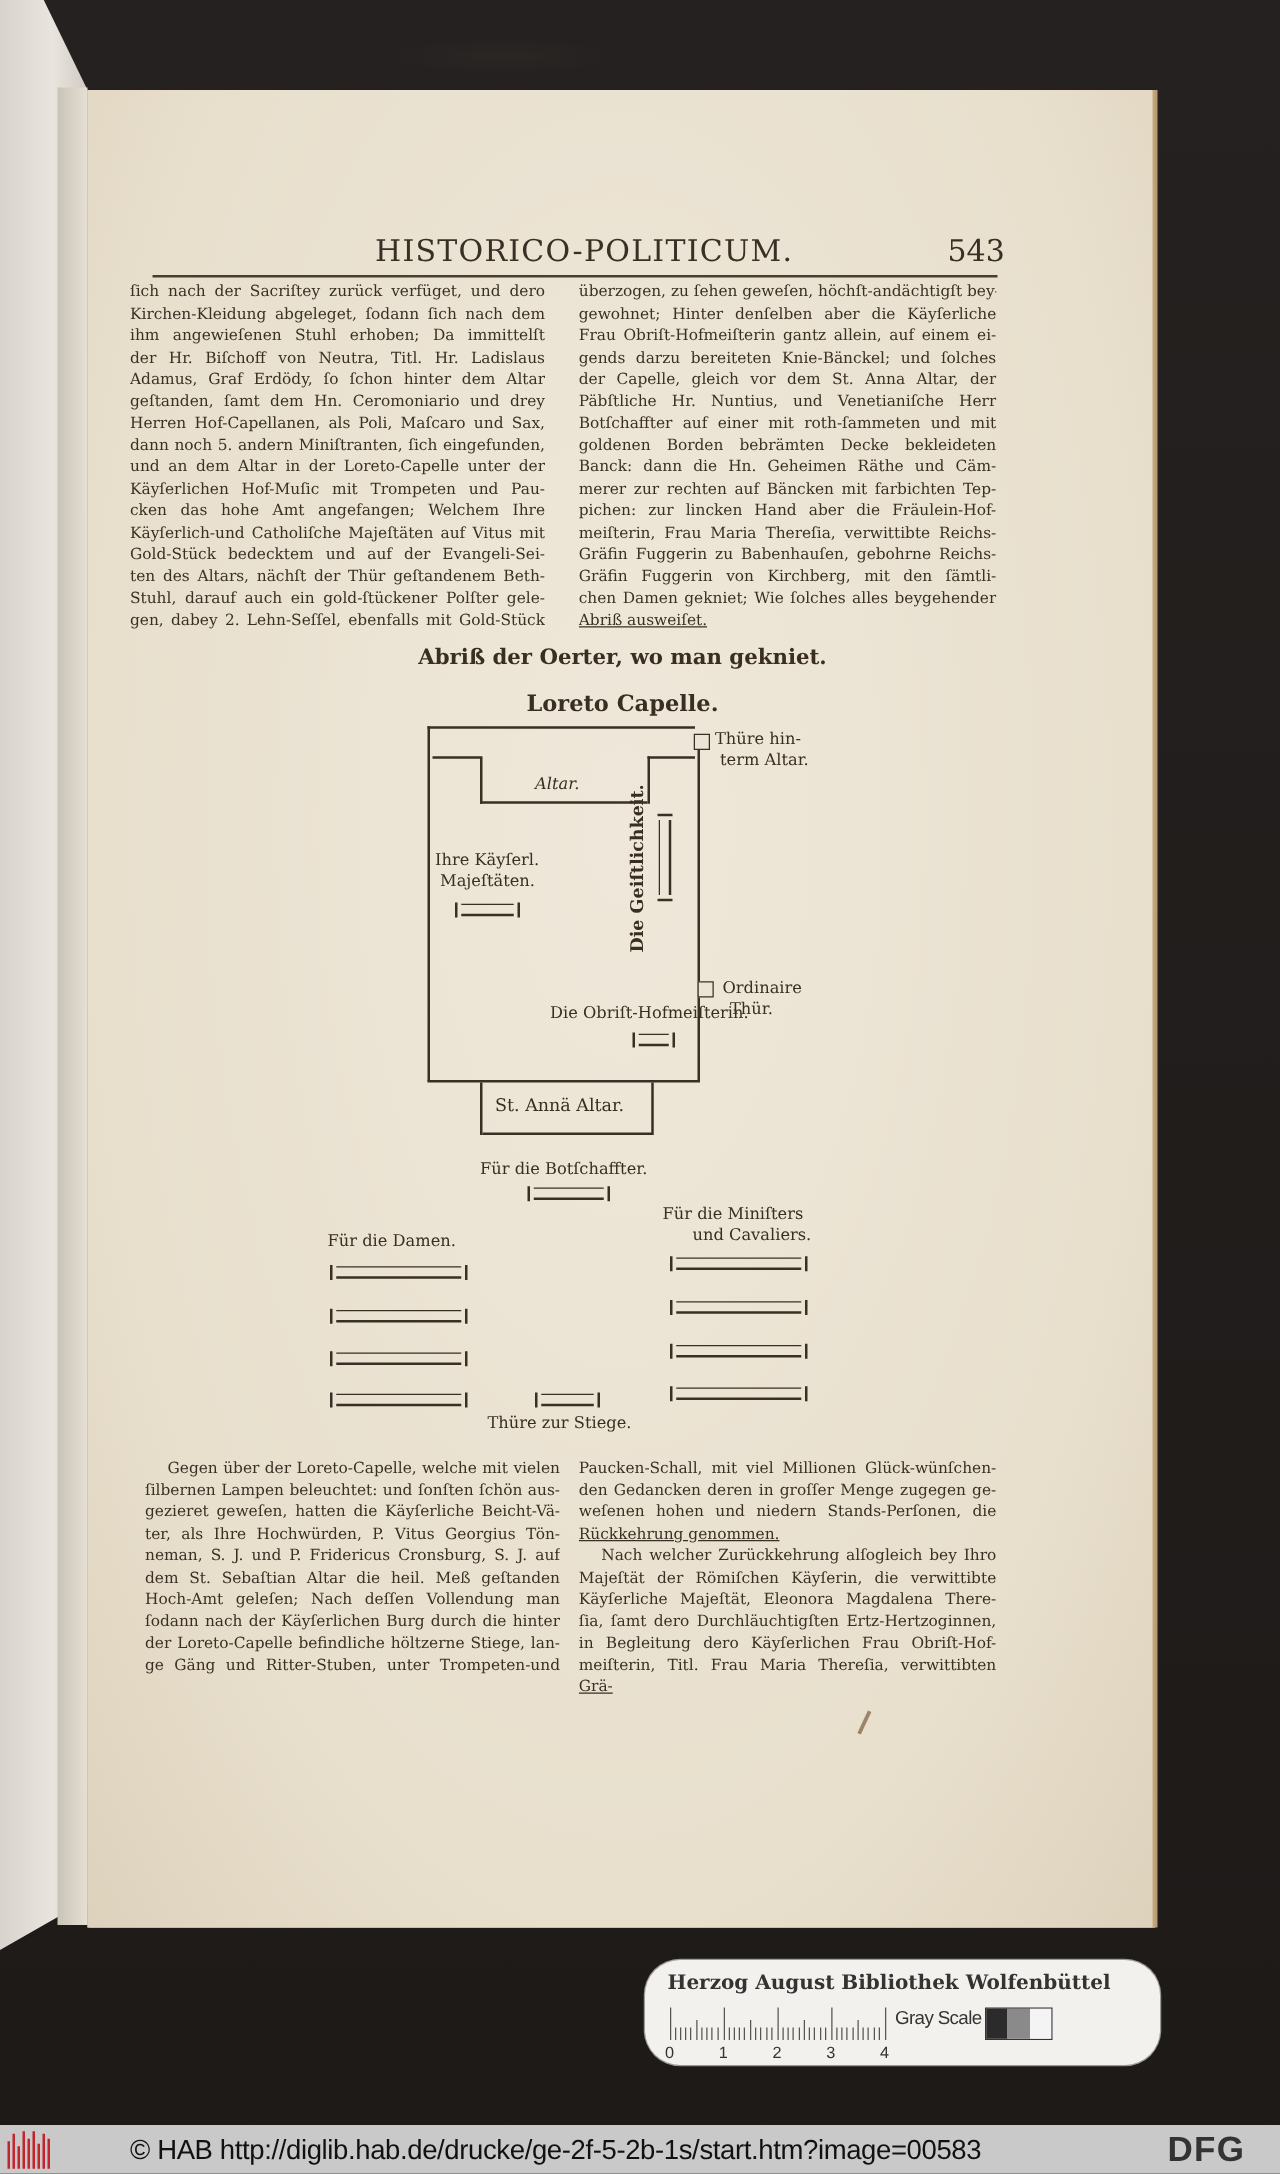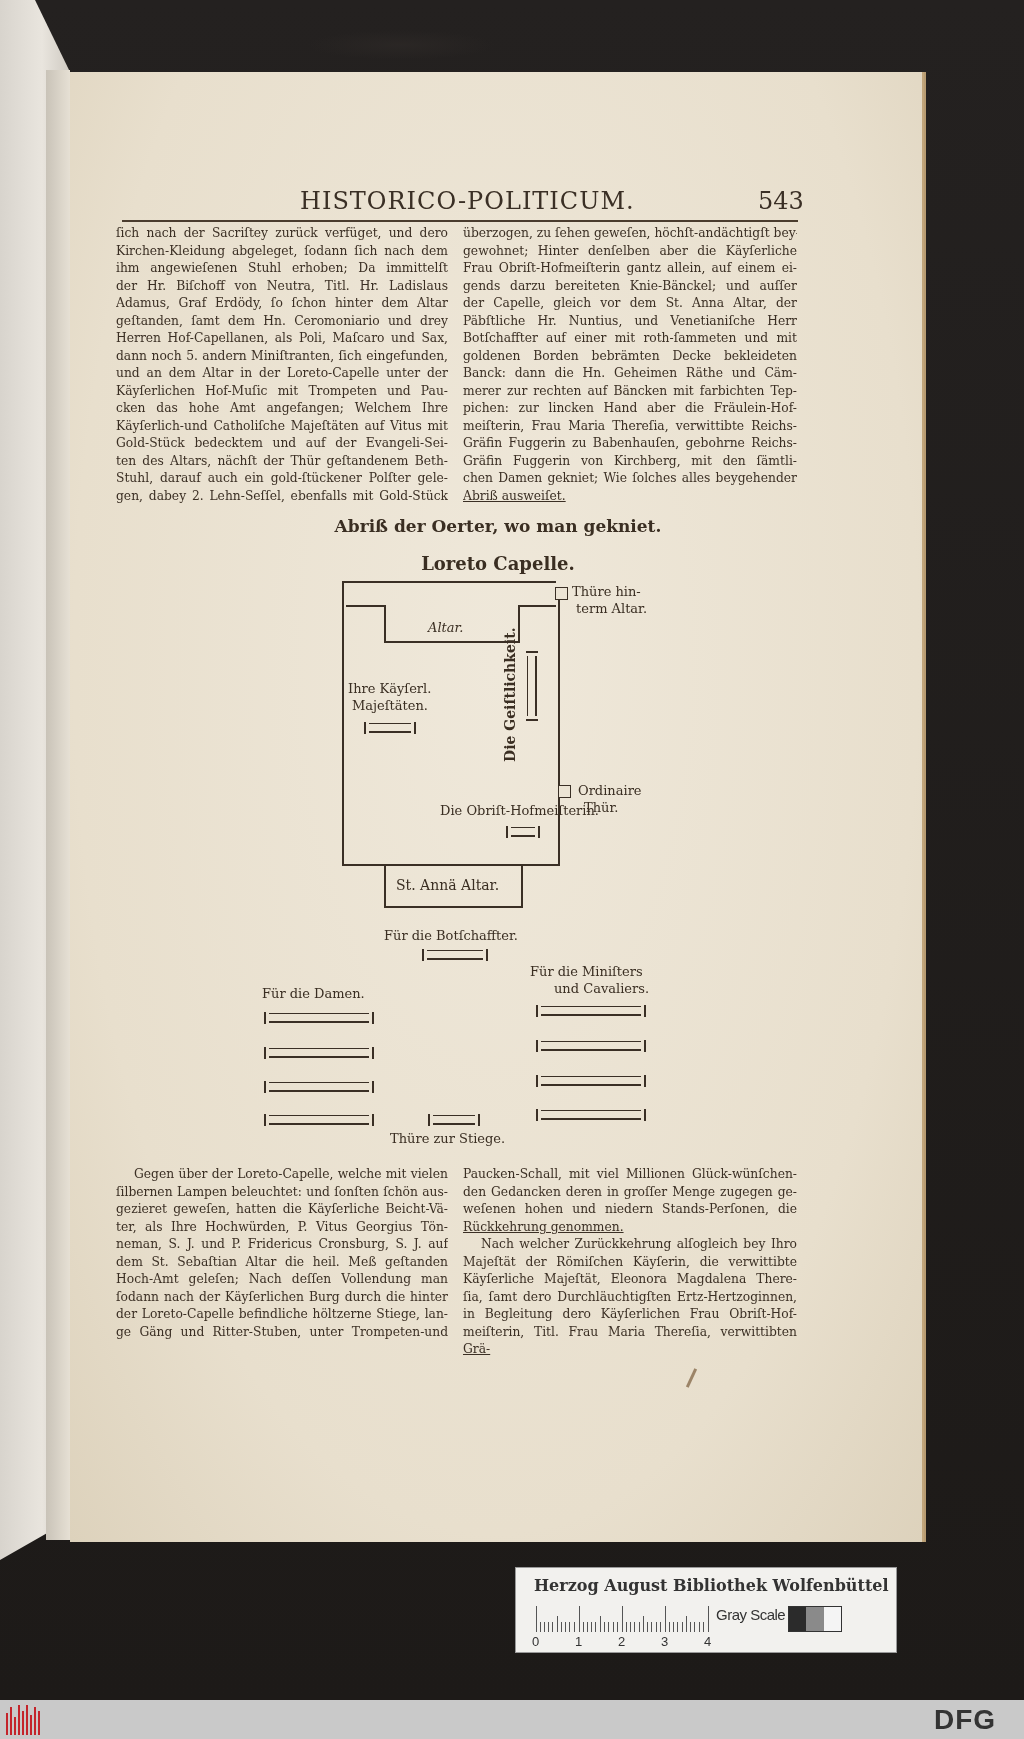--- a/index.html
+++ b/index.html
@@ -7,40 +7,40 @@
   .backdrop { position:absolute; left:0; top:0; width:1024px; height:1700px; background:linear-gradient(180deg,#242120 0%,#1d1a18 100%); }
   .left-page { position:absolute; left:0; top:0; width:70px; height:1560px; background:linear-gradient(90deg,#d8d4cd 0%,#e9e5de 60%,#cfcac2 100%); clip-path:polygon(0 0, 35px 0, 70px 72px, 70px 1520px, 0 1560px); }
   .left-page-edge { position:absolute; left:46px; top:70px; width:24px; height:1470px; background:linear-gradient(90deg,#c9c3b8,#e6e0d4); }
   .page { position:absolute; left:70px; top:72px; width:852px; height:1470px; background:#ebe3d3; background-image:radial-gradient(ellipse at 50% 40%, #efe8da 0%, #e8dfcd 70%, #ddd2bc 100%); box-shadow: 2px 0 0 #b89c72; border-right:2px solid #c1a57b; }
   .running-head { position:absolute; left:300px; top:187px; font-family:"DejaVu Serif", serif; font-size:24px; letter-spacing:1px; color:#3a2f25; }
   .page-num { position:absolute; left:758px; top:187px; font-size:24px; color:#3a2f25; }
   .head-rule { position:absolute; left:122px; top:220px; width:676px; height:2px; background:#4a3c2e; }
   .col { position:absolute; font-family:"DejaVu Serif", serif; font-size:12.3px; line-height:17.5px; color:#3b2f24; text-align:justify; }
   .col .line { display:block; white-space:nowrap; overflow:hidden; text-align-last:justify; }
   .col .line.last { text-align-last:left;text-decoration:underline; }
-  .col-left-top { left:116px; top:225px; width:332px; }
+  .col-left-top { left:104px; top:225px; width:332px; }
   .col-right-top { left:463px; top:225px; width:334px; }
   .col-left-bottom { left:116px; top:1166px; width:332px; }
   .col-right-bottom { left:463px; top:1166px; width:334px; }
   .indent { padding-left:18px; }
   .diagram-title { position:absolute; left:0; width:996px; text-align:center; font-family:"DejaVu Serif", serif; font-weight:bold; color:#3a2e22; }
   .t1 { top:516px; font-size:17px; }
   .t2 { top:553px; font-size:18px; }
   .wall-h { position:absolute; height:2px; background:#3a2f25; }
   .wall-v { position:absolute; width:2px; background:#3a2f25; }
   .lbl { position:absolute; font-family:"DejaVu Serif", serif; color:#3a2e22; font-size:13px; line-height:16px; white-space:nowrap; }
   .bench { position:absolute; height:12px; border-left:2px solid #3a2f25; border-right:2px solid #3a2f25; }
   .bench::before { content:""; position:absolute; left:3px; right:3px; top:1px; height:1px; background:#3a2f25; }
   .bench::after { content:""; position:absolute; left:3px; right:3px; bottom:1px; height:2px; background:#3a2f25; }
   .door { position:absolute; width:11px; height:11px; border:1.5px solid #3a2f25; background:#ece4d4; }
   .vert-lbl { position:absolute; left:502px; top:642px; transform-origin:left top; transform:rotate(-90deg) translate(-120px,0); font-size:14px; font-weight:bold; color:#3a2e22; white-space:nowrap; font-family:"DejaVu Serif", serif; }
   .vbench { position:absolute; width:12px; border-top:2px solid #3a2f25; border-bottom:2px solid #3a2f25; }
   .vbench::before { content:""; position:absolute; top:3px; bottom:3px; left:1px; width:1px; background:#3a2f25; }
   .vbench::after { content:""; position:absolute; top:3px; bottom:3px; right:1px; width:2px; background:#3a2f25; }
-  .scale-card { position:absolute; left:516px; top:1568px; width:380px; height:84px; background:#f2f1ee; box-shadow:0 0 0 1px #999; }
+  .scale-card { position:absolute; left:516px; top:1568px; width:412px; height:84px; background:#f2f1ee; box-shadow:0 0 0 1px #999;border-radius:28px; }
   .scale-title { position:absolute; left:18px; top:8px; font-family:"DejaVu Serif", serif; font-weight:bold; font-size:16px; color:#333; white-space:nowrap; }
   .ruler { position:absolute; left:20px; top:38px; width:172px; height:26px; }
   .tick { position:absolute; bottom:0; width:1px; background:#555; }
   .ruler-num { position:absolute; top:66px; font-family:"Liberation Sans", sans-serif; font-size:13px; color:#333; }
   .gray-label { position:absolute; left:200px; top:38px; font-family:Liberation Sans, sans-serif; font-size:15px; color:#333; letter-spacing:-0.5px; }
   .gray-swatch { position:absolute; left:272px; top:38px; width:52px; height:24px; border:1px solid #333; display:flex; }
   .gray-swatch span { flex:1; }
   .footer { position:absolute; left:0; top:1700px; width:1024px; height:39px; background:#c9c9c9; }
   .footer-logo { position:absolute; left:4px; top:5px; width:40px; height:30px; }
   .footer-logo i { position:absolute; bottom:0; width:2px; background:#c4242b; }
@@ -79,21 +79,21 @@
   <span class="line">Gold-Stück bedecktem und auf der Evangeli-Sei-</span>
   <span class="line">ten des Altars, nächſt der Thür geſtandenem Beth-</span>
   <span class="line">Stuhl, darauf auch ein gold-ſtückener Polſter gele-</span>
   <span class="line">gen, dabey 2. Lehn-Seſſel, ebenfalls mit Gold-Stück</span>
 </div>
 
 <div class="col col-right-top">
   <span class="line">überzogen, zu ſehen geweſen, höchſt-andächtigſt bey-</span>
   <span class="line">gewohnet; Hinter denſelben aber die Käyſerliche</span>
   <span class="line">Frau Obriſt-Hofmeiſterin gantz allein, auf einem ei-</span>
-  <span class="line">gends darzu bereiteten Knie-Bänckel; und auſſer</span>
+  <span class="line">gends darzu bereiteten Knie-Bänckel; und ſolches</span>
   <span class="line">der Capelle, gleich vor dem St. Anna Altar, der</span>
   <span class="line">Päbſtliche Hr. Nuntius, und Venetianiſche Herr</span>
   <span class="line">Botſchaffter auf einer mit roth-ſammeten und mit</span>
   <span class="line">goldenen Borden bebrämten Decke bekleideten</span>
   <span class="line">Banck: dann die Hn. Geheimen Räthe und Cäm-</span>
   <span class="line">merer zur rechten auf Bäncken mit farbichten Tep-</span>
   <span class="line">pichen: zur lincken Hand aber die Fräulein-Hof-</span>
   <span class="line">meiſterin, Frau Maria Thereſia, verwittibte Reichs-</span>
   <span class="line">Gräfin Fuggerin zu Babenhauſen, gebohrne Reichs-</span>
   <span class="line">Gräfin Fuggerin von Kirchberg, mit den ſämtli-</span>
@@ -253,14 +253,15 @@
     <i style="left:2px; height:22px;"></i>
       <i style="left:6px; height:28px;"></i>
       <i style="left:10px; height:18px;"></i>
     <i style="left:14px; height:30px;"></i>
       <i style="left:18px; height:24px;"></i>
       <i style="left:22px; height:30px;"></i>
     <i style="left:26px; height:20px;"></i>
       <i style="left:30px; height:28px;"></i>
       <i style="left:34px; height:24px;"></i>
   </div>
+  <div class="footer-text">© HAB http://diglib.hab.de/drucke/ge-2f-5-2b-1s/start.htm?image=00583</div>
   <div class="dfg">DFG</div>
 </div>
 
 </body></html>

